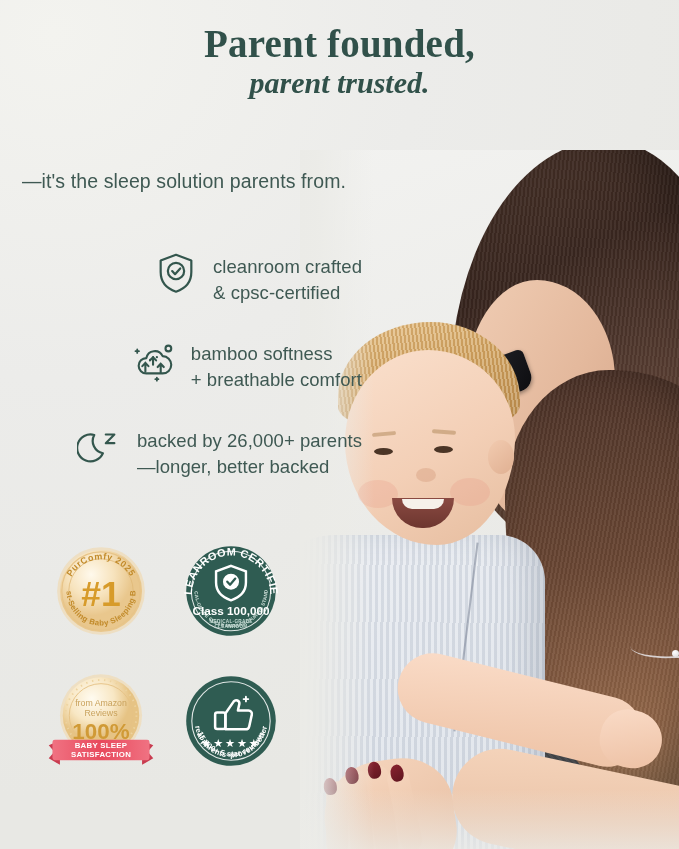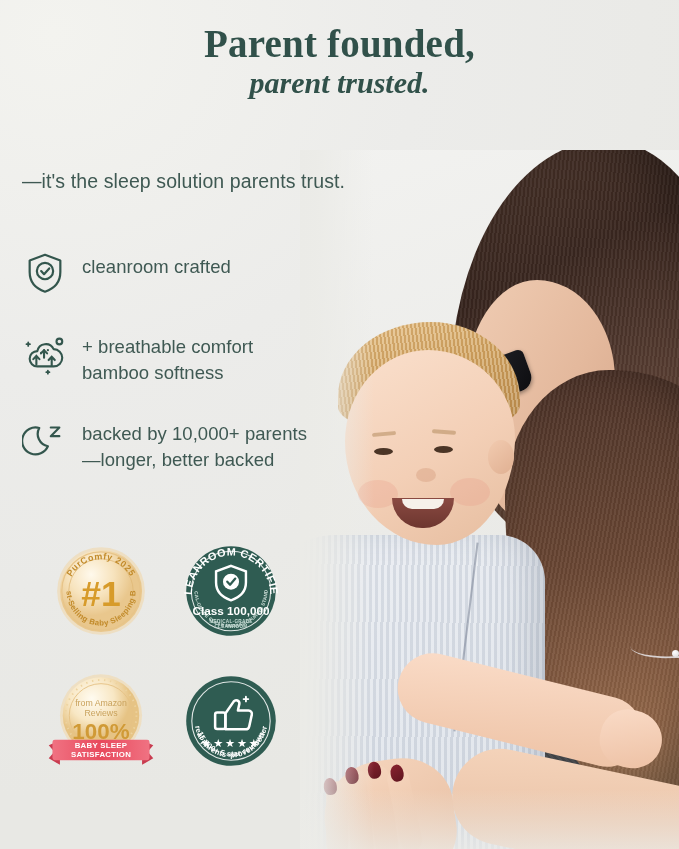--- a/index.html
+++ b/index.html
@@ -207,21 +207,21 @@
     position:absolute; top:168px; left:22px; width:400px;
     color:#3f5953;
     font-size:19.5px; line-height:1.42;
     letter-spacing:.1px;
     z-index:5;
   }
   #subhead span{ display:block; }
 
   
   #features{ position:absolute; top:250px; left:22px; width:340px; z-index:5; }
-  .feature{ display:flex; align-items:flex-start; gap:14px; margin-bottom:32px; }
+  .feature{ display:flex; align-items:flex-start; gap:14px; margin-bottom:32px;justify-content:flex-end; }
   .feature .ficon{ width:46px; height:48px; flex:0 0 46px; }
   .feature .ftext{
     color:#3f5953; font-size:18.5px; line-height:1.38; padding-top:4px;
     letter-spacing:.05px;
   }
   .feature .ftext span{ display:block; white-space:nowrap; }
 
   
   #badges{
     position:absolute; top:535px; left:42px;
@@ -284,67 +284,68 @@
     <div class="fade"></div>
     <div class="fade-b"></div>
   </div>
 
   <h1 id="headline">
     <span class="l1">Parent founded,</span>
     <span class="l2">parent trusted.</span>
   </h1>
 
   <p id="subhead">
-    <span>—it's the sleep solution parents trust.</span>
+    <span>—it's the sleep solution parents from.</span>
   </p>
 
   <div id="features">
 
     <div class="feature">
       <span class="ficon">
         <svg viewBox="0 0 48 48" fill="none" stroke="#33564d" stroke-width="2.3" stroke-linecap="round" stroke-linejoin="round">
           <path d="M24 5 L40 11 v12 c0 11-7 17.5-16 20.5C15 40.5 8 34 8 23 V11 Z"></path>
           <circle cx="24" cy="22" r="8.5"></circle>
           <path d="M20 22 l3 3.2 5.4-6"></path>
         </svg>
       </span>
       <span class="ftext">
         <span>cleanroom crafted</span>
+        <span>&amp; cpsc-certified</span>
       </span>
     </div>
 
     <div class="feature">
       <span class="ficon">
         <svg viewBox="0 0 48 48" fill="none" stroke="#33564d" stroke-width="2.2" stroke-linecap="round" stroke-linejoin="round">
           <path d="M16 38 a8 8 0 0 1 0-16 a9 9 0 0 1 17-2 a8 8 0 0 1 0 18 Z"></path>
           <path d="M15 36 v-9 M15 27 l-3.2 3.4 M15 27 l3.2 3.4"></path>
           <path d="M31 37 v-9 M31 28 l-3.2 3.4 M31 28 l3.2 3.4"></path>
           <path d="M23 29 v-8 M23 21 l-3.2 3.4 M23 21 l3.2 3.4"></path>
           <circle cx="39" cy="12" r="3"></circle>
           <path d="M6.5 13 l0 3.6 M4.7 14.8 l3.6 0" stroke-width="1.9"></path>
           <path d="M27 42.4 l0 3.2 M25.4 44 l3.2 0" stroke-width="1.9"></path>
           <circle cx="20" cy="24" r="1.2" fill="#33564d" stroke="none"></circle>
           <circle cx="27" cy="21" r="1.2" fill="#33564d" stroke="none"></circle>
         </svg>
       </span>
       <span class="ftext">
+        <span>bamboo softness</span>
         <span>+ breathable comfort</span>
-        <span>bamboo softness</span>
       </span>
     </div>
 
     <div class="feature">
       <span class="ficon">
         <svg viewBox="0 0 48 48" fill="none" stroke="#33564d" stroke-width="2.3" stroke-linecap="round" stroke-linejoin="round">
           <path d="M27 30.5 A14 14 0 1 1 18 11.5 A13 13 0 0 0 27 30.5 Z"></path>
           <path d="M30 11 h9 l-9 9 h9" stroke-width="2.2"></path>
         </svg>
       </span>
       <span class="ftext">
-        <span>backed by 10,000+ parents</span>
+        <span>backed by 26,000+ parents</span>
         <span>—longer, better backed</span>
       </span>
     </div>
 
   </div>
 
   <div id="badges">
 
     <div class="badge">
       <svg viewBox="0 0 120 120">

